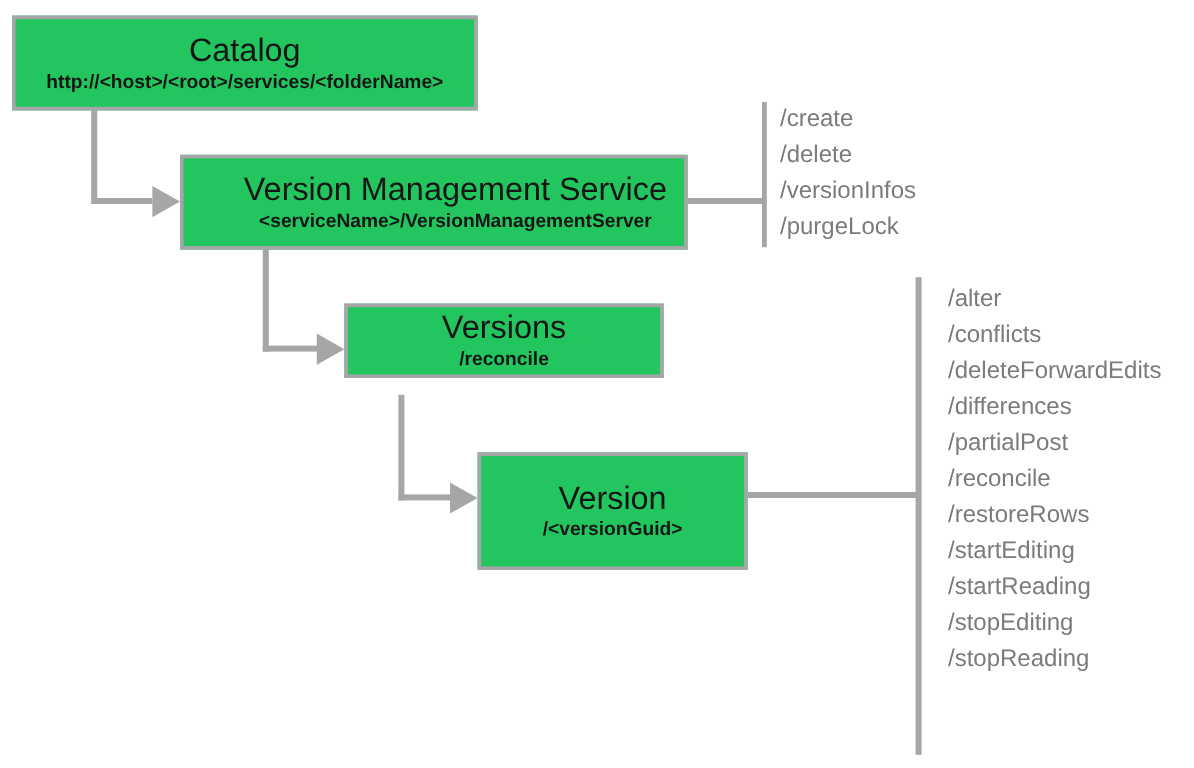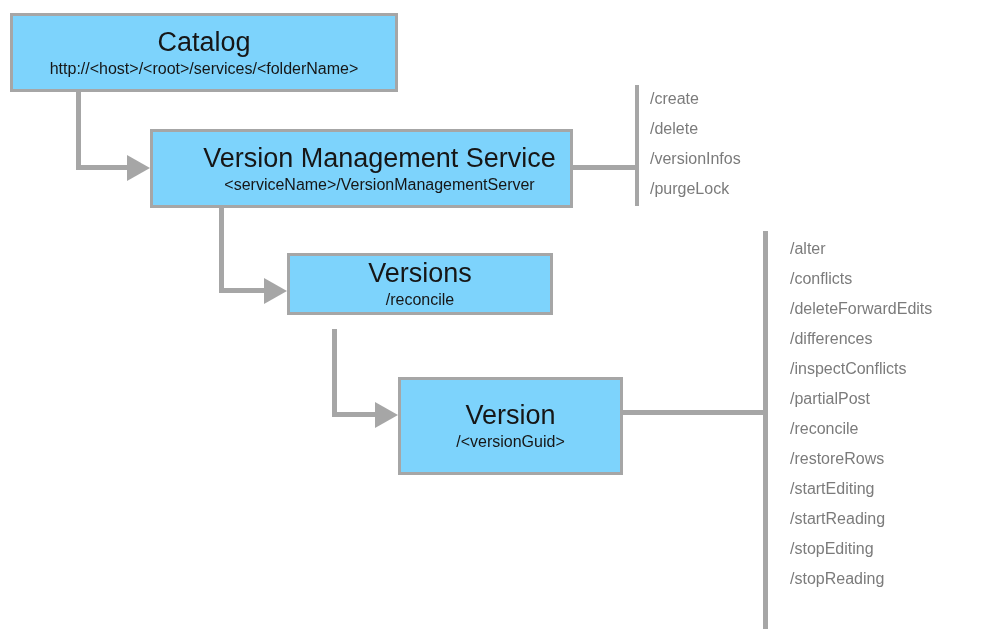--- a/index.html
+++ b/index.html
@@ -2,44 +2,44 @@
 <html><head>
 <meta charset="utf-8">
 <style>
   html,body{margin:0;padding:0;}
   body{
     width:995px;height:640px;position:relative;background:#ffffff;
     font-family:"Liberation Sans", sans-serif;overflow:hidden;
   }
   .node{
     position:absolute;
-    background:#7dd3fc;
+    background:#22c55e;
     border:3px solid #a6a6a6;
     box-sizing:border-box;
     display:flex;flex-direction:column;justify-content:center;align-items:center;
     text-align:center;
   }
   .node-title{
     font-size:27px;line-height:30px;color:#161616;font-weight:400;
     white-space:nowrap;
   }
   .node-subtitle{
-    font-size:16px;line-height:20px;color:#161616;font-weight:400;
+    font-size:16px;line-height:20px;color:#161616;font-weight:700;
     white-space:nowrap;margin-top:2px;
   }
   .line{position:absolute;background:#a6a6a6;}
   .arrowhead{
     position:absolute;width:0;height:0;
     border-top:13px solid transparent;
     border-bottom:13px solid transparent;
     border-left:23px solid #a6a6a6;
   }
   .endpoint-list{
     position:absolute;
-    font-size:16px;line-height:30px;color:#7b7b7b;font-weight:400;
+    font-size:20px;line-height:30px;color:#7b7b7b;font-weight:400;
     white-space:nowrap;
   }
   .endpoint-item{display:block;}
 </style>
 </head>
 <body>
 
 <div class="node" style="left:10px;top:13px;width:388px;height:79px;">
   <div class="node-title">Catalog</div>
   <div class="node-subtitle">http://&lt;host&gt;/&lt;root&gt;/services/&lt;folderName&gt;</div>
@@ -83,21 +83,20 @@
   <span class="endpoint-item">/delete</span>
   <span class="endpoint-item">/versionInfos</span>
   <span class="endpoint-item">/purgeLock</span>
 </div>
 
 <div class="endpoint-list" style="left:777px;top:234px;margin-left:13px;">
   <span class="endpoint-item">/alter</span>
   <span class="endpoint-item">/conflicts</span>
   <span class="endpoint-item">/deleteForwardEdits</span>
   <span class="endpoint-item">/differences</span>
-  <span class="endpoint-item">/inspectConflicts</span>
   <span class="endpoint-item">/partialPost</span>
   <span class="endpoint-item">/reconcile</span>
   <span class="endpoint-item">/restoreRows</span>
   <span class="endpoint-item">/startEditing</span>
   <span class="endpoint-item">/startReading</span>
   <span class="endpoint-item">/stopEditing</span>
   <span class="endpoint-item">/stopReading</span>
 </div>
 
 </body></html>

